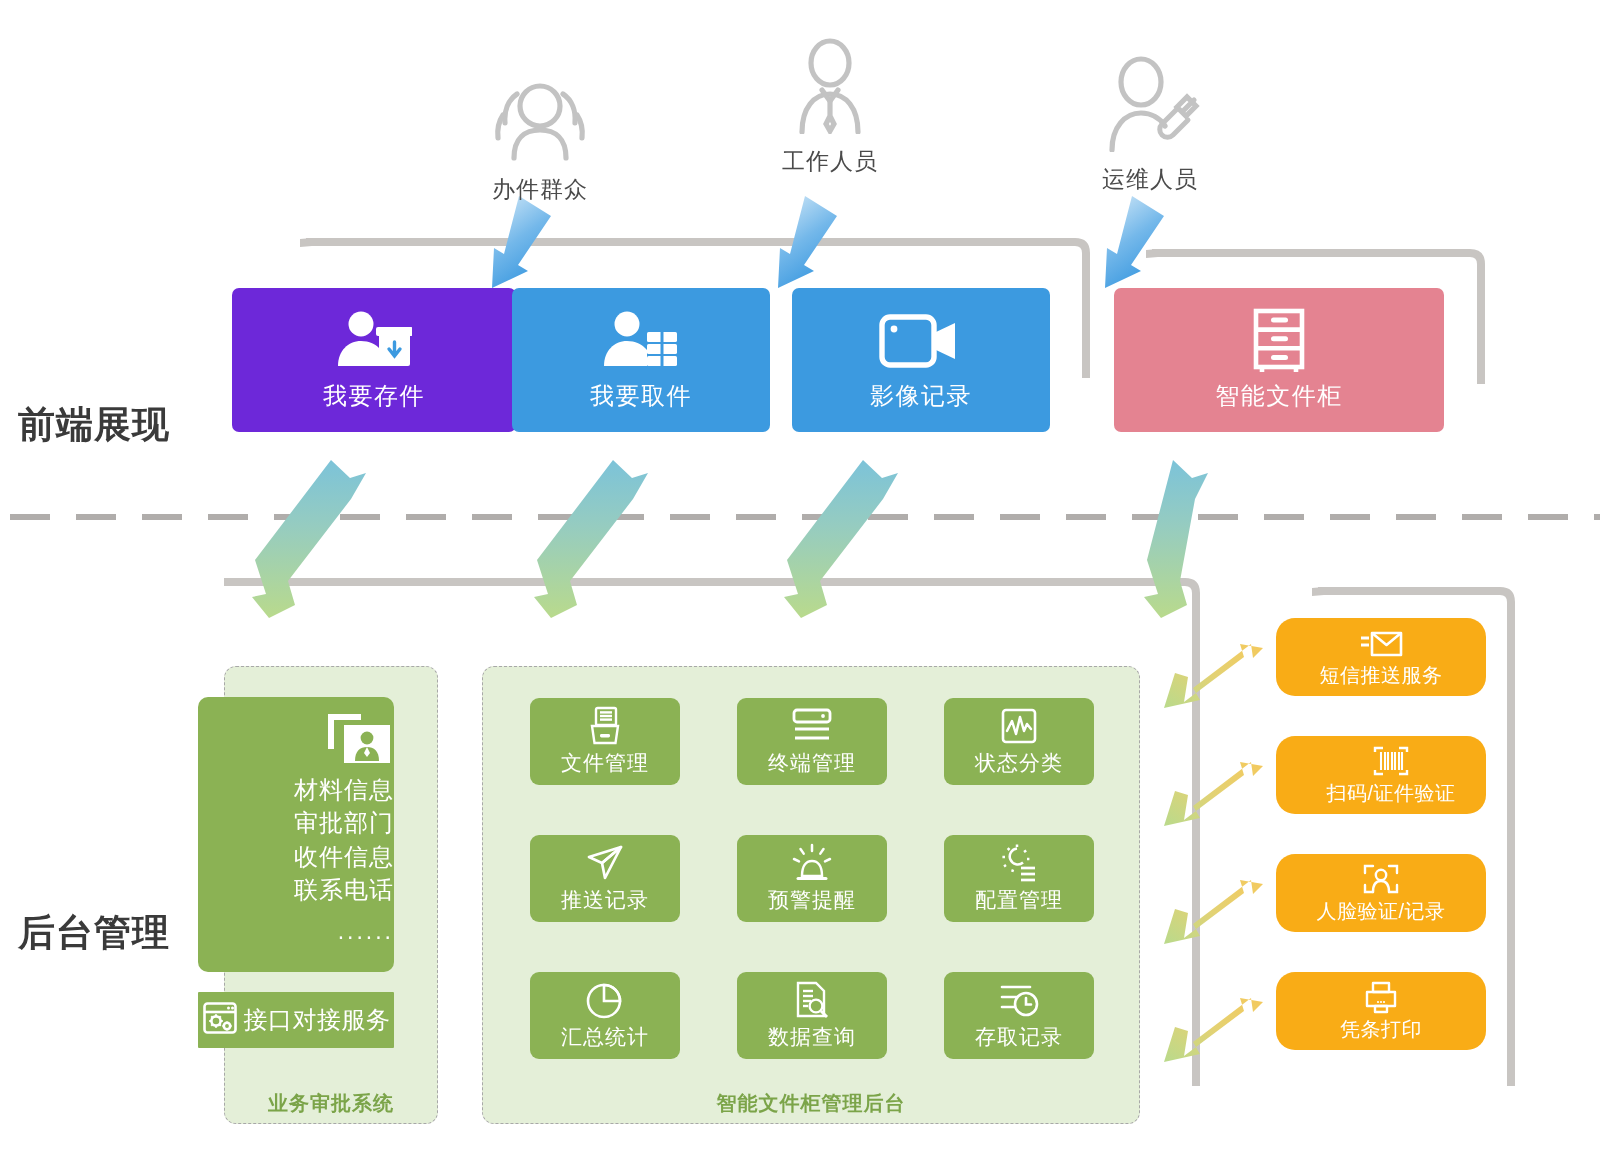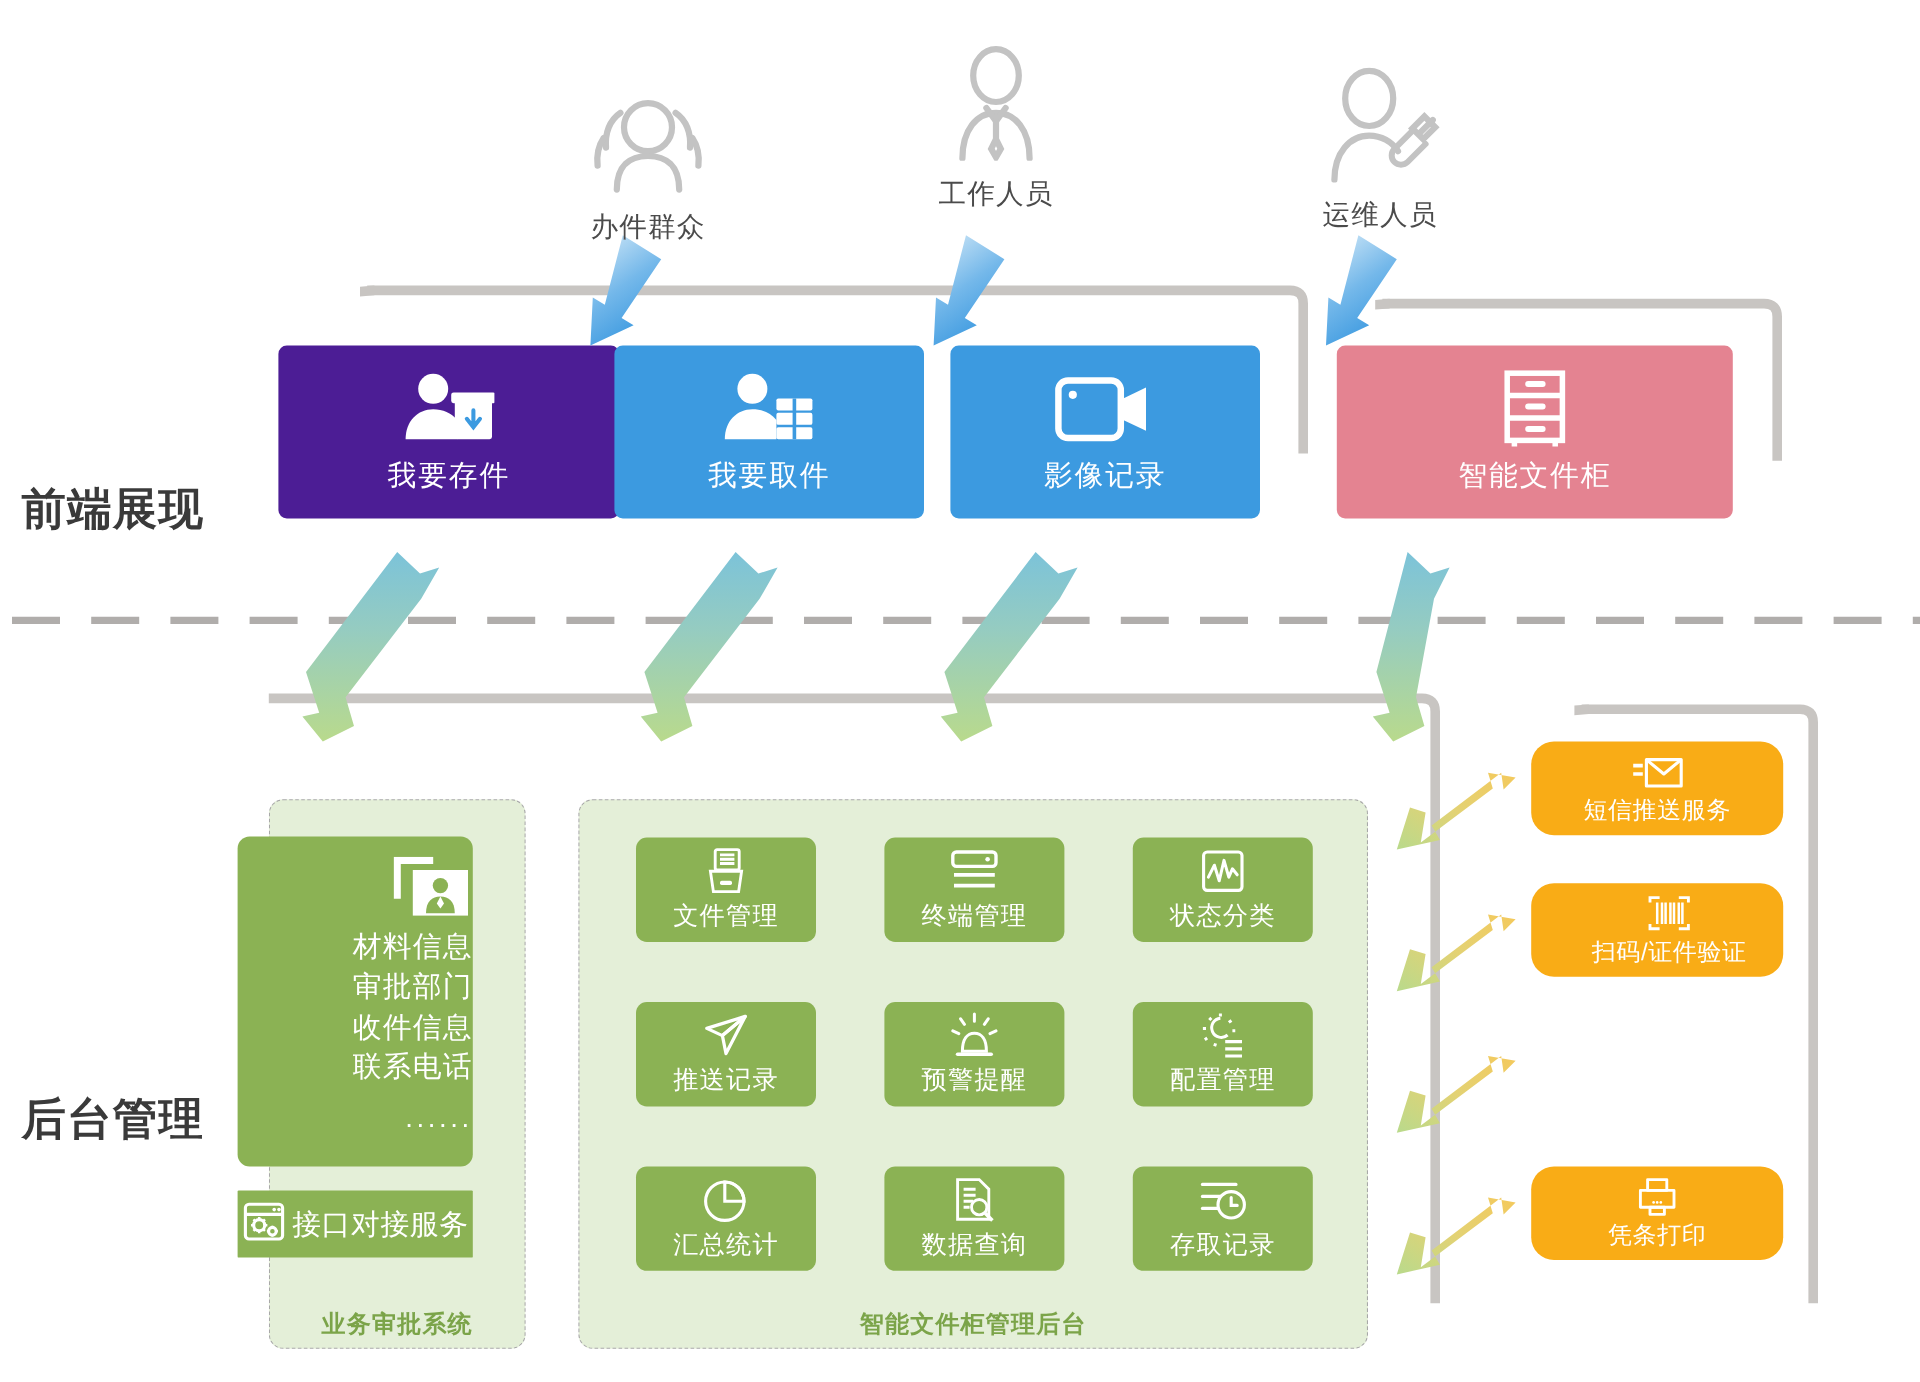--- a/index.html
+++ b/index.html
@@ -183,21 +183,21 @@
       <svg width="102" height="96" viewBox="0 0 102 96" fill="none" stroke="#c3c3c3" stroke-width="5.2" stroke-linecap="round">
         <ellipse cx="42" cy="26" rx="20" ry="23"></ellipse>
         <path d="M13 94 C13 71 26 57 42 57 C52 57 61 62 66 70"></path>
         <path d="M95 44 L83 56 M78 51 L88 41 L97 50 L87 60 Z"></path>
         <path d="M78 53 L63 68 C60 71 60 76 63 79 C66 82 71 82 74 79 L89 64" stroke-width="5"></path>
       </svg>
     </div>
     <div class="plabel">运维人员</div>
   </div>
 
-  <div class="front-card" id="front-card-0" style="left:232px;width:284px;background:#4c1d95;">
+  <div class="front-card" id="front-card-0" style="left:232px;width:284px;background:#6d28d9;">
     <div class="fc-icon">
       <svg width="76" height="62" viewBox="0 0 76 62" fill="#ffffff">
         <circle cx="25" cy="14" r="12.5"></circle>
         <path d="M2 56 C2 41 12 31 25 31 C33 31 40 34 45 40 L45 56 Z"></path>
         <rect x="43" y="23" width="31" height="33" rx="2"></rect>
         <rect x="40" y="17" width="37" height="9" rx="2"></rect>
         <path d="M58.5 32 L58.5 44 M53 39 L58.5 46 L64 39" stroke="#3c9ae0" stroke-width="3.4" fill="none" stroke-linecap="round"></path>
       </svg>
     </div>
     <div class="fc-label">我要存件</div>
@@ -418,20 +418,30 @@
           <line x1="20" y1="8" x2="20" y2="26"></line>
           <line x1="23" y1="8" x2="23" y2="26"></line>
           <line x1="27" y1="8" x2="27" y2="26"></line>
           <line x1="30" y1="8" x2="30" y2="26"></line>
         </g>
       </svg>
     </div>
     <div class="sc-label">扫码/证件验证</div>
   </div>
 
+  <div class="service-card" id="service-2">
+    <div class="sc-icon">
+      <svg width="38" height="34" viewBox="0 0 38 34" fill="none" stroke="#ffffff" stroke-width="2.4" stroke-linecap="round">
+        <path d="M3 11 V4 h8 M35 11 V4 h-8 M3 23 v7 h8 M35 23 v7 h-8"></path>
+        <circle cx="19" cy="13" r="5.2"></circle>
+        <path d="M11 30 C11 22 14.5 19 19 19 C23.5 19 27 22 27 30"></path>
+      </svg>
+    </div>
+    <div class="sc-label">人脸验证/记录</div>
+  </div>
 
   <div class="service-card" id="service-3">
     <div class="sc-icon">
       <svg width="38" height="34" viewBox="0 0 38 34" fill="none" stroke="#ffffff" stroke-width="2.4" stroke-linejoin="round">
         <path d="M11 3 h16 v9 h-16 Z"></path>
         <path d="M5 12 h28 v14 h-28 Z"></path>
         <path d="M13 26 h12 v6 h-12 Z"></path>
         <circle cx="16" cy="22" r="1.1" fill="#ffffff" stroke="none"></circle>
         <circle cx="19" cy="22" r="1.1" fill="#ffffff" stroke="none"></circle>
         <circle cx="22" cy="22" r="1.1" fill="#ffffff" stroke="none"></circle>

